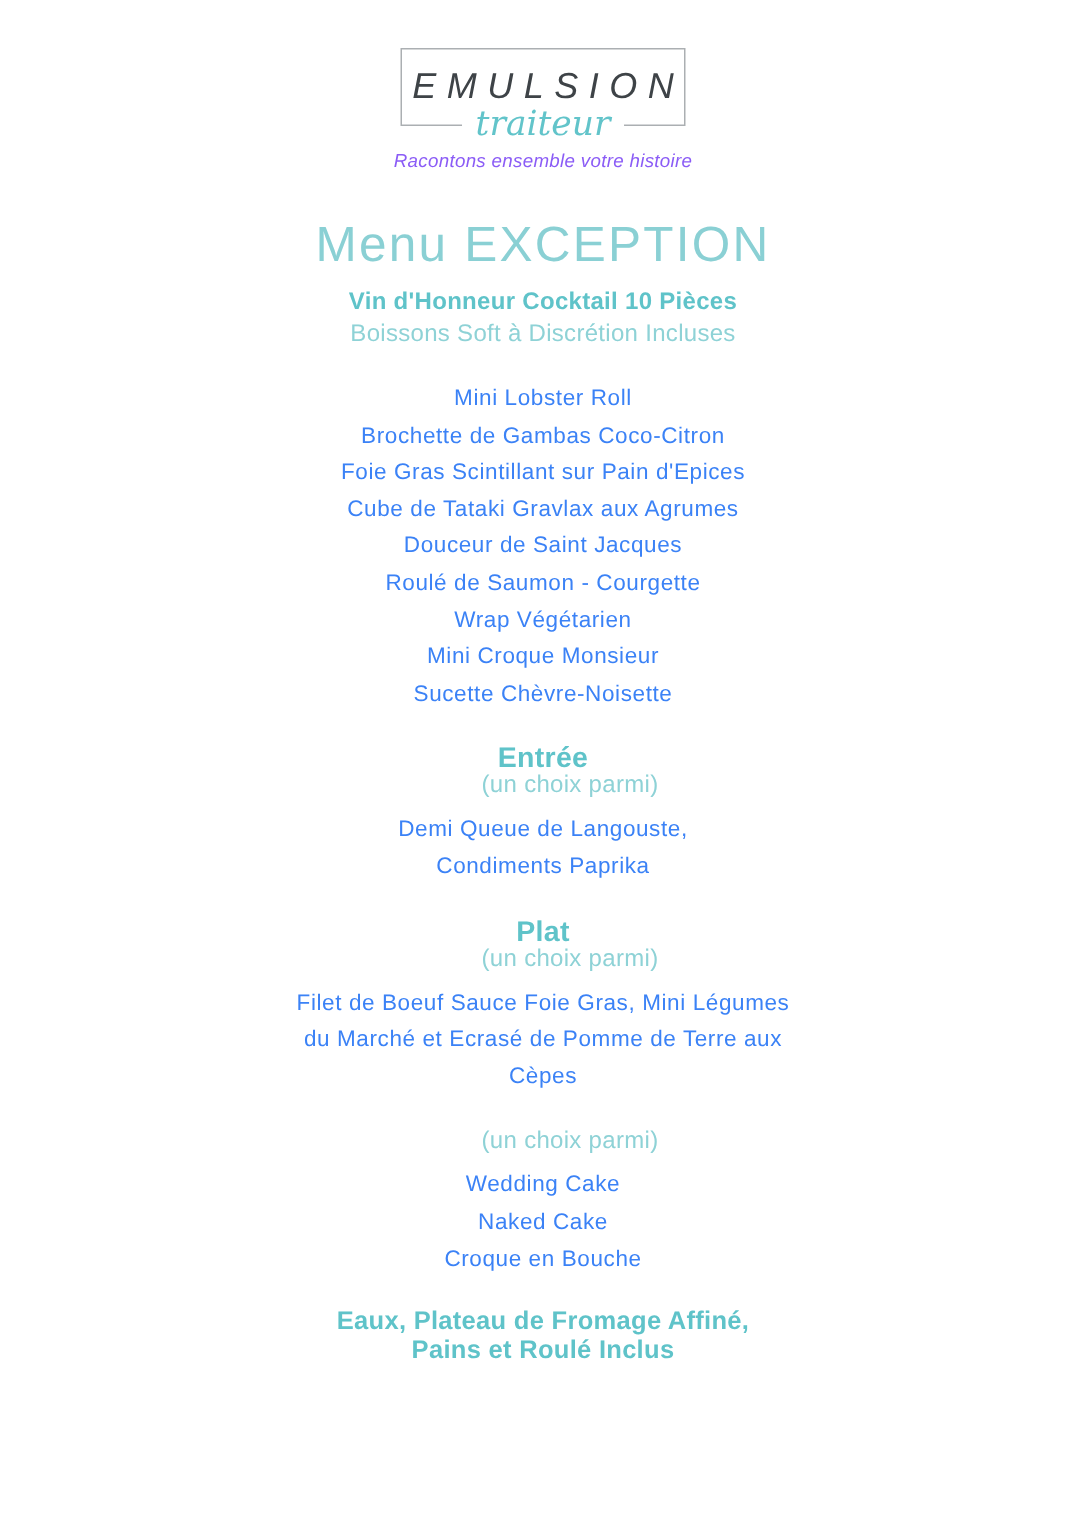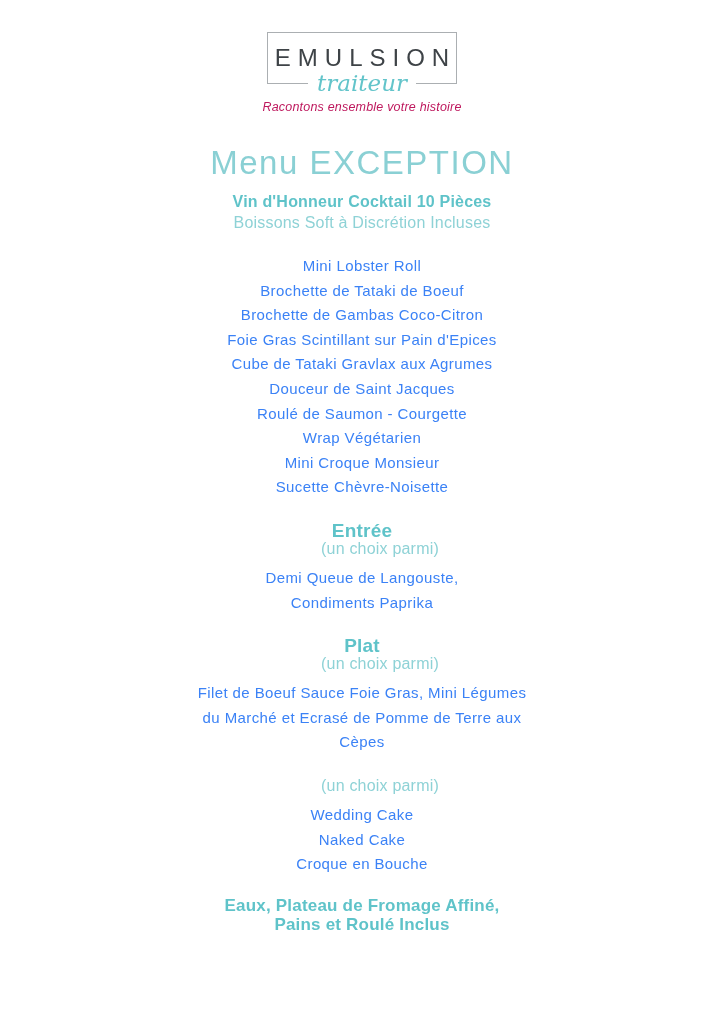--- a/index.html
+++ b/index.html
@@ -25,39 +25,40 @@
     display: flex;
     align-items: center;
     justify-content: center;
   }
   .logo-name {
     font-size: 24px;
     letter-spacing: 7px;
     padding-left: 7px; 
     color: #3e4347;
     font-weight: 400;
+    font-style: italic;
   }
   .logo-script {
     position: absolute;
     bottom: -13px;
     left: 50%;
     transform: translateX(-50%);
     background: #ffffff;
     padding: 0 9px;
     font-family: "DejaVu Serif", serif;
     font-style: italic;
     font-size: 23px;
     color: #62c4ca;
     white-space: nowrap;
   }
   .tagline {
     margin-top: 16px;
     font-size: 12.5px;
     font-style: italic;
-    color: #be185d;
+    color: #8b5cf6;
     letter-spacing: 0.2px;
   }
 
   
   .menu-title {
     margin-top: 30px;
     font-size: 33px;
     line-height: 38px;
     font-weight: 300;
     letter-spacing: 1.5px;
@@ -121,21 +122,20 @@
 
   <div class="menu-title">Menu EXCEPTION</div>
 
   <div class="cocktail-heading">
     <div class="l1">Vin d'Honneur Cocktail 10 Pièces</div>
     <div class="l2">Boissons Soft à Discrétion Incluses</div>
   </div>
 
   <div class="cocktail-items">
     <div class="item-line">Mini Lobster Roll</div>
-    <div class="item-line">Brochette de Tataki de Boeuf</div>
     <div class="item-line">Brochette de Gambas Coco-Citron</div>
     <div class="item-line">Foie Gras Scintillant sur Pain d'Epices</div>
     <div class="item-line">Cube de Tataki Gravlax aux Agrumes</div>
     <div class="item-line">Douceur de Saint Jacques</div>
     <div class="item-line">Roulé de Saumon - Courgette</div>
     <div class="item-line">Wrap Végétarien</div>
     <div class="item-line">Mini Croque Monsieur</div>
     <div class="item-line">Sucette Chèvre-Noisette</div>
   </div>
 

